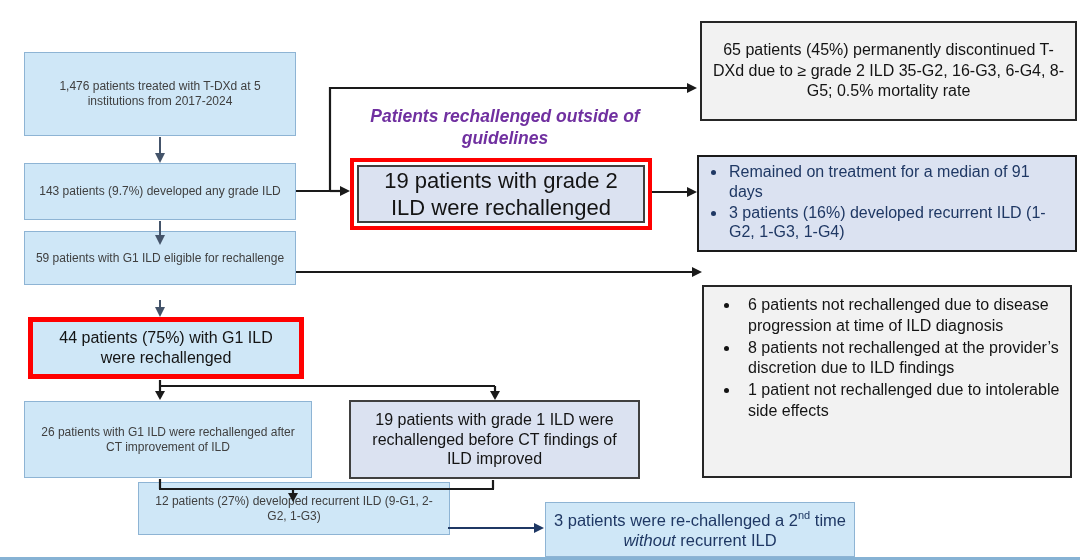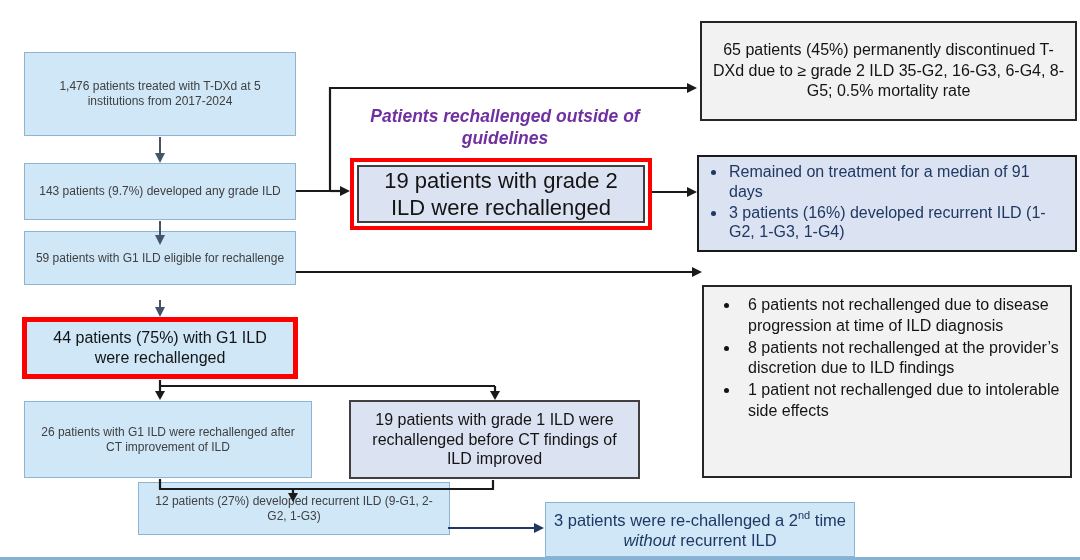--- a/index.html
+++ b/index.html
@@ -54,21 +54,21 @@
   </div>
 
   <div class="box blue" style="left:24px;top:163px;width:272px;height:57px;">
     <span>143 patients (9.7%) developed any grade ILD</span>
   </div>
 
   <div class="box blue" style="left:24px;top:231px;width:272px;height:54px;">
     <span>59 patients with G1 ILD eligible for rechallenge</span>
   </div>
 
-  <div class="box red-blue" style="left:22px;top:317px;width:276px;height:62px;">
+  <div class="box red-blue" style="left:28px;top:317px;width:276px;height:62px;">
     <span>44 patients (75%) with G1 ILD were rechallenged</span>
   </div>
 
   <div class="box blue" style="left:24px;top:401px;width:288px;height:77px;">
     <span>26 patients with G1 ILD were rechallenged after CT improvement of ILD</span>
   </div>
 
   <div class="box blue" style="left:138px;top:482px;width:312px;height:53px;">
     <span>12 patients (27%) developed recurrent ILD (9-G1, 2-G2, 1-G3)</span>
   </div>

